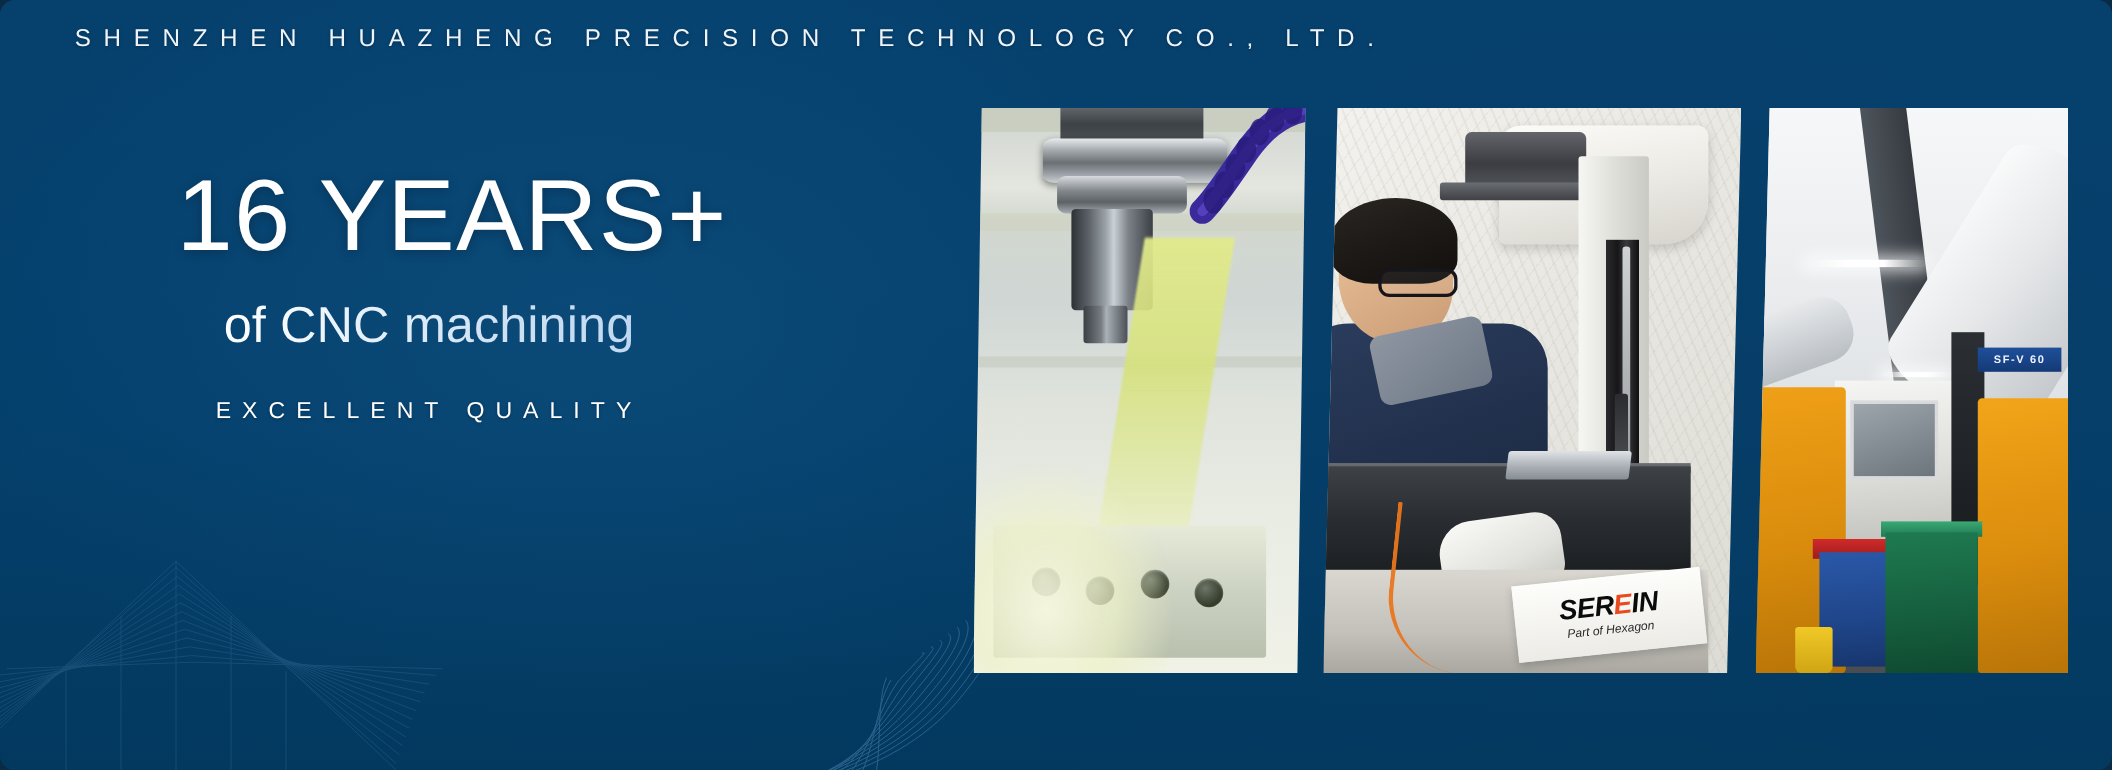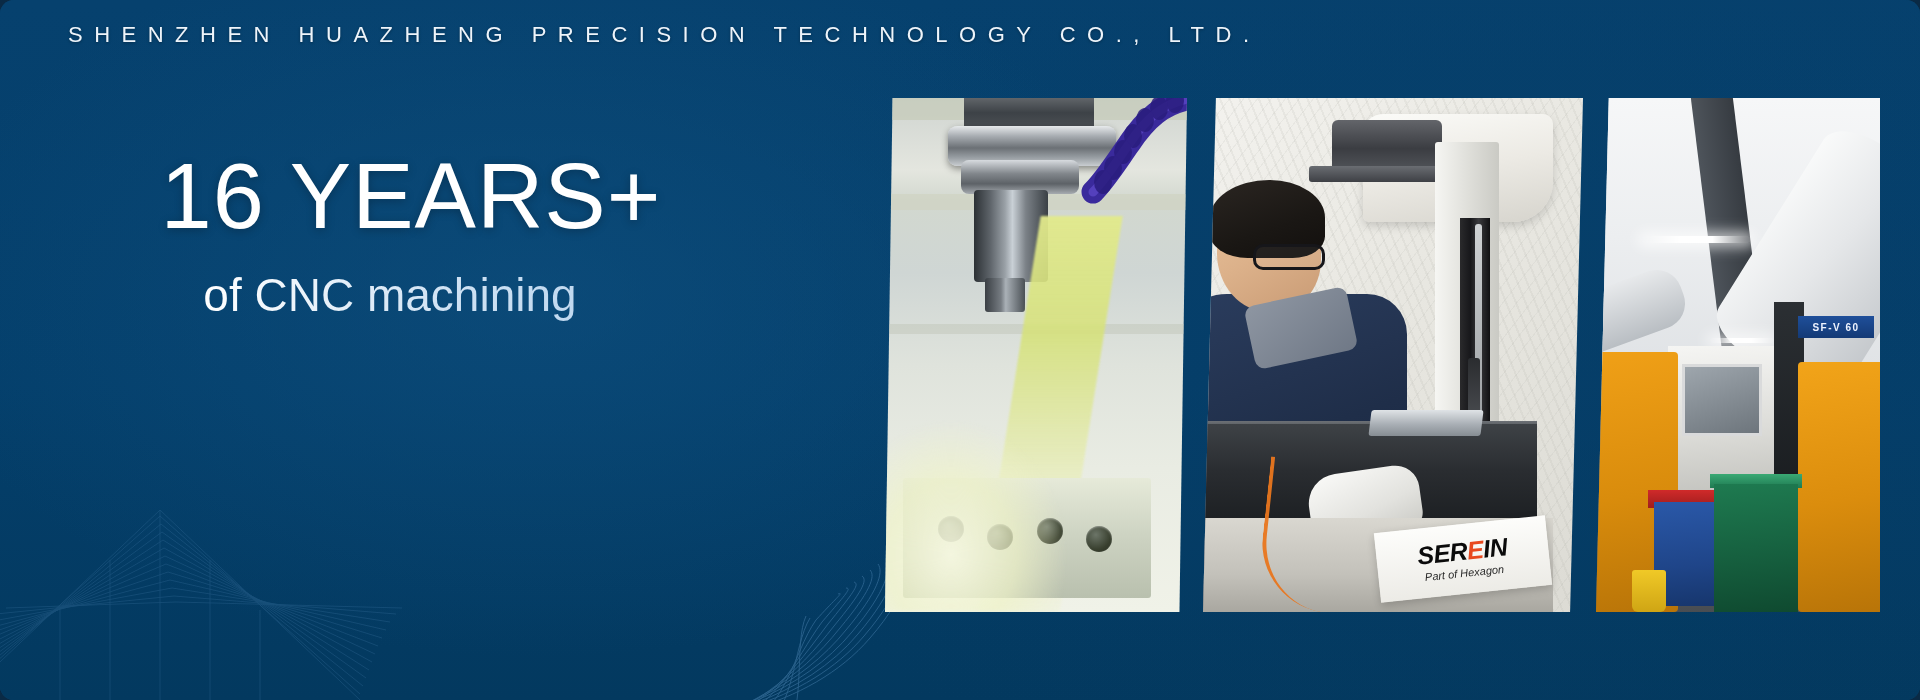--- a/index.html
+++ b/index.html
@@ -343,20 +343,21 @@
     </g>
   </svg>
 
   <div class="company-line">SHENZHEN HUAZHENG PRECISION TECHNOLOGY CO., LTD.</div>
 
   <div class="copy">
     <div class="headline">16 YEARS+</div>
     <div class="subline">
       <span class="l2">of CNC machining</span>
     </div>
+    <div class="tagline">EXCELLENT QUALITY</div>
   </div>
 
   <div class="panels">
 
     <div class="panel p1">
       <div class="photo cnc-bg">
         <div class="cnc-wall-band" style="top:0;height:22px;background:rgba(198,203,186,.75);"></div>
         <div class="cnc-wall-band" style="top:96px;height:16px;background:rgba(206,210,192,.6);"></div>
         <div class="cnc-wall-band" style="top:226px;height:10px;background:rgba(190,196,182,.45);"></div>
         <div class="cnc-spindle-top"></div>

